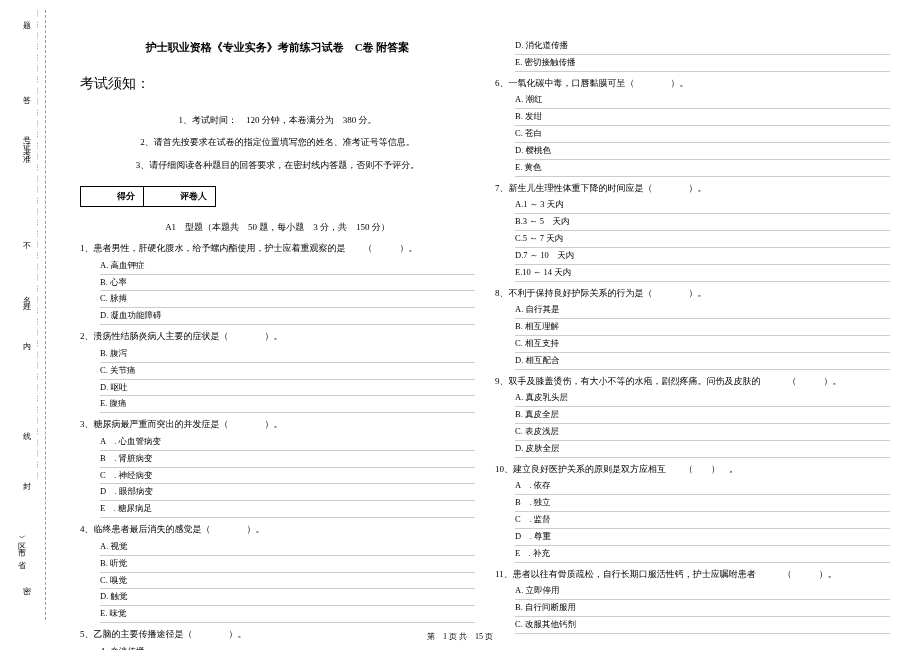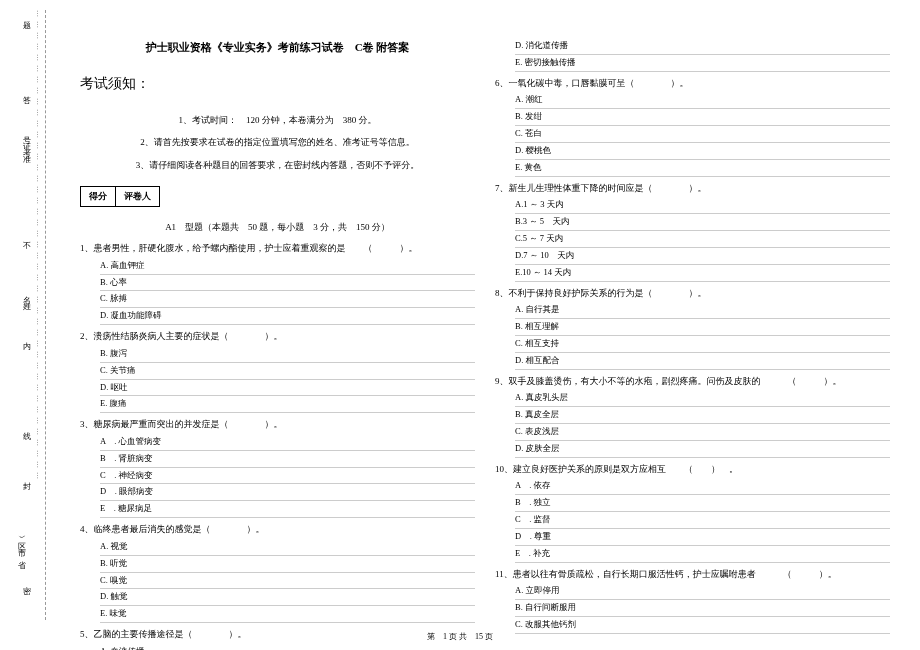--- a/index.html
+++ b/index.html
@@ -90,20 +90,21 @@
     .score-box {
       display: inline-flex;
       border: 1px solid #000;
       margin: 6px 0;
     }
     .score-box span {
       padding: 3px 8px;
       font-size: 9px;
       font-weight: bold;
       border-right: 1px solid #000;
+      margin-left: 28px;
     }
     .score-box span:last-child { border-right: none; }
     .subtitle {
       text-align: center;
       font-size: 9px;
       margin: 8px 0;
     }
     .question {
       font-size: 9px;
       margin: 5px 0 2px 0;

